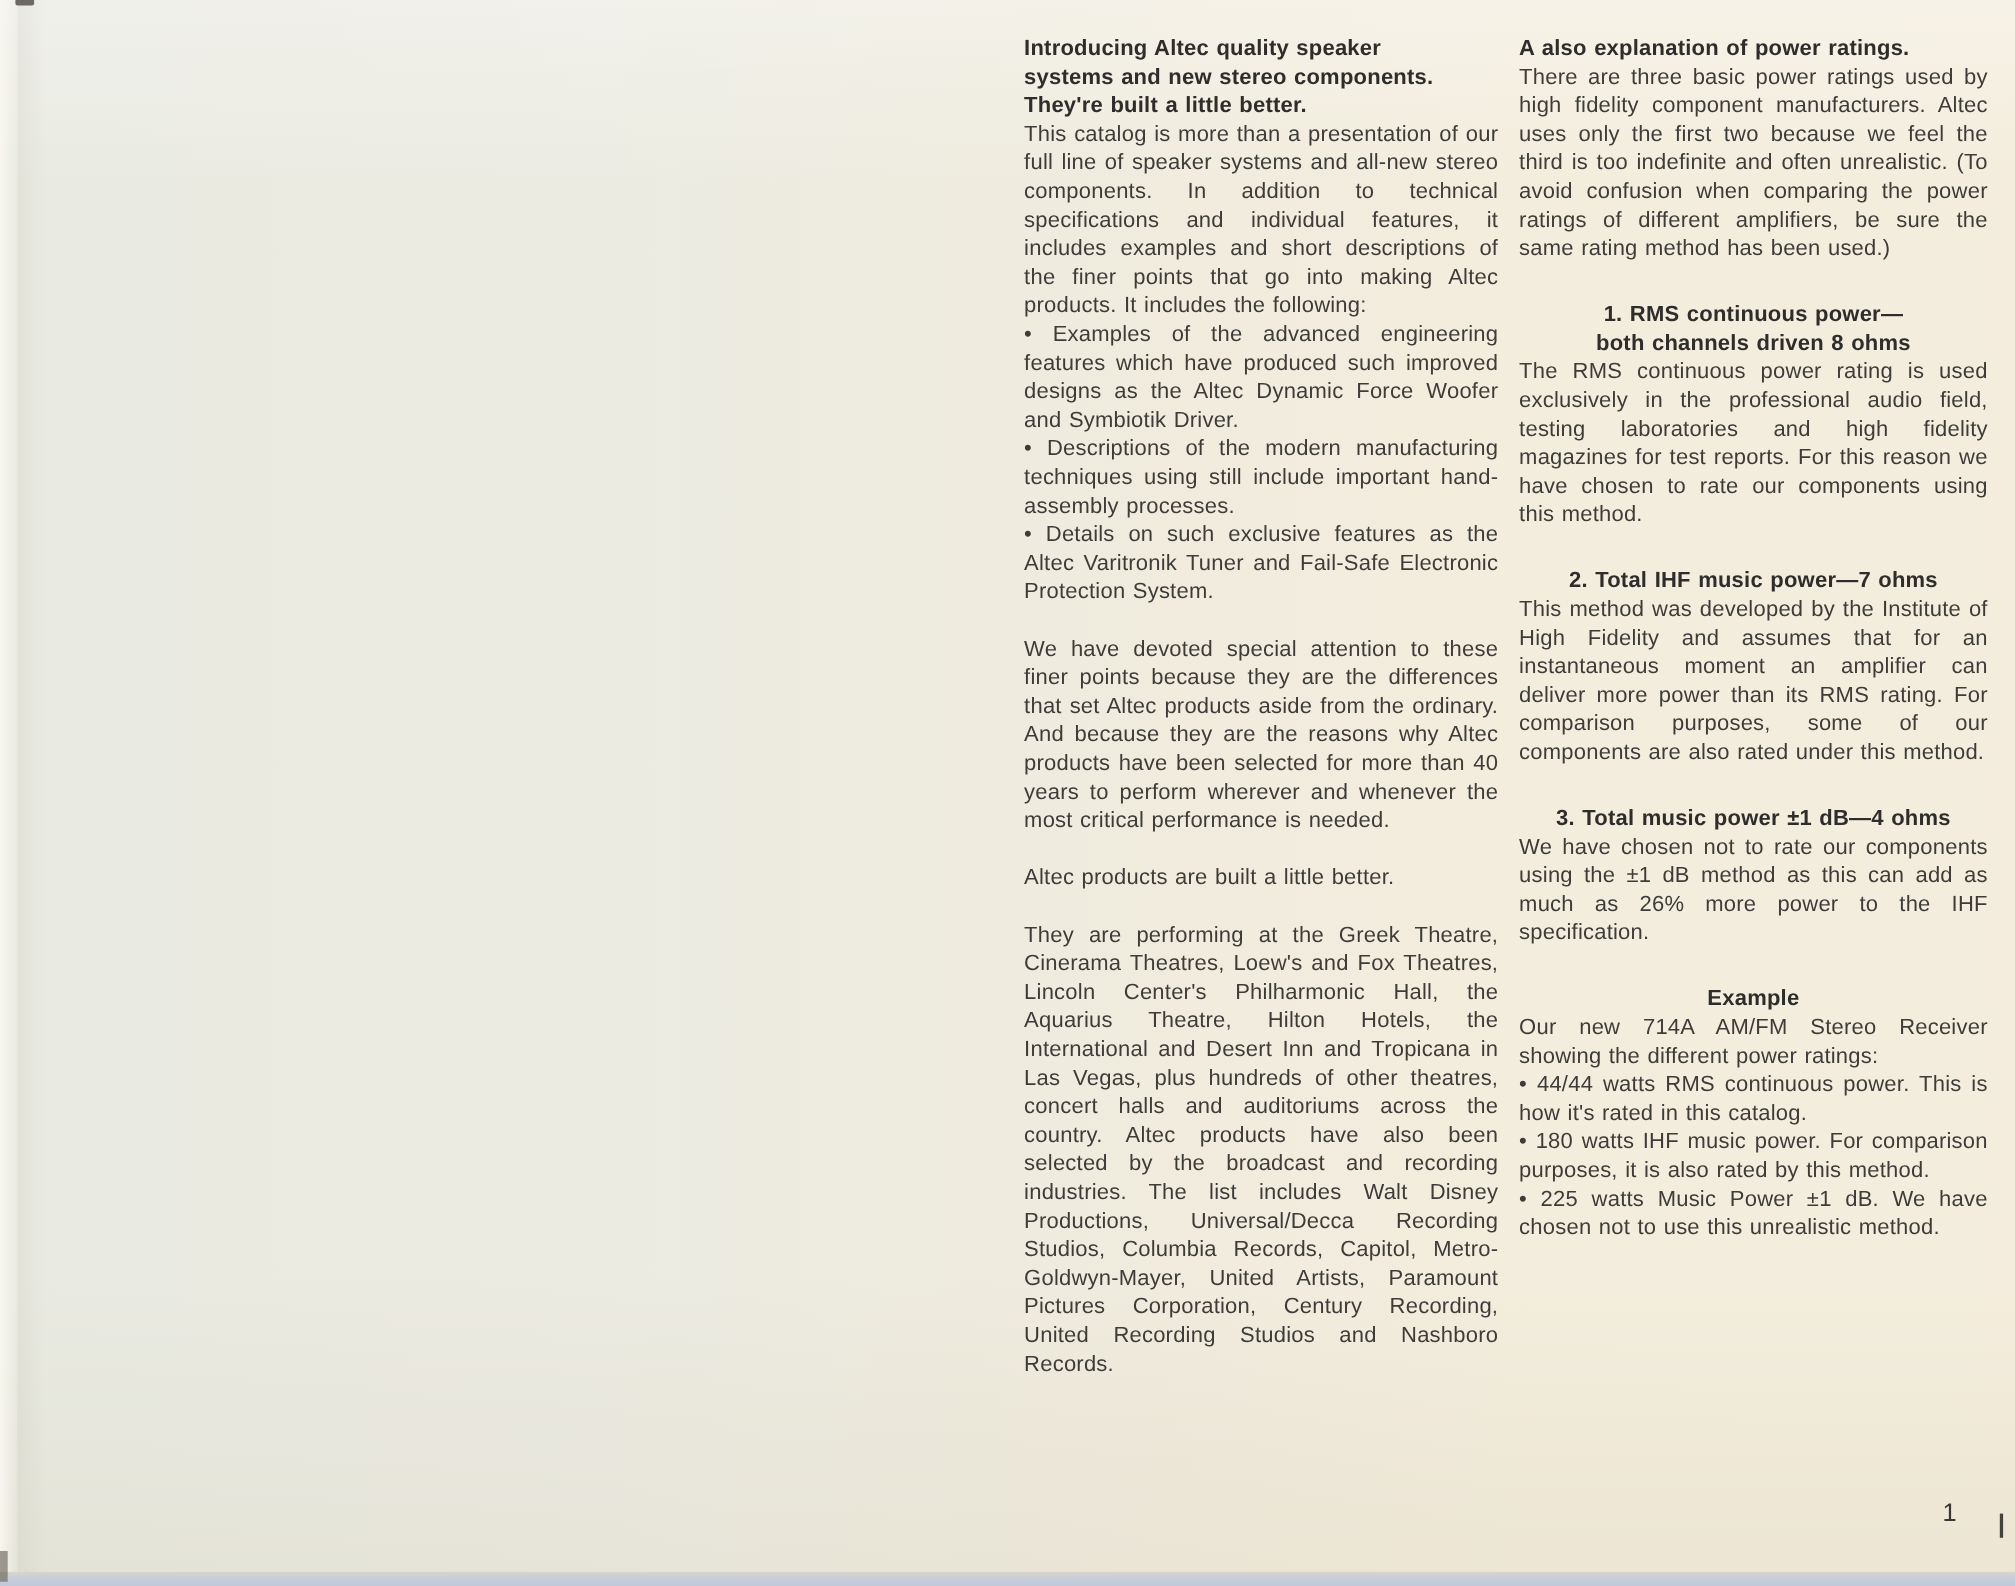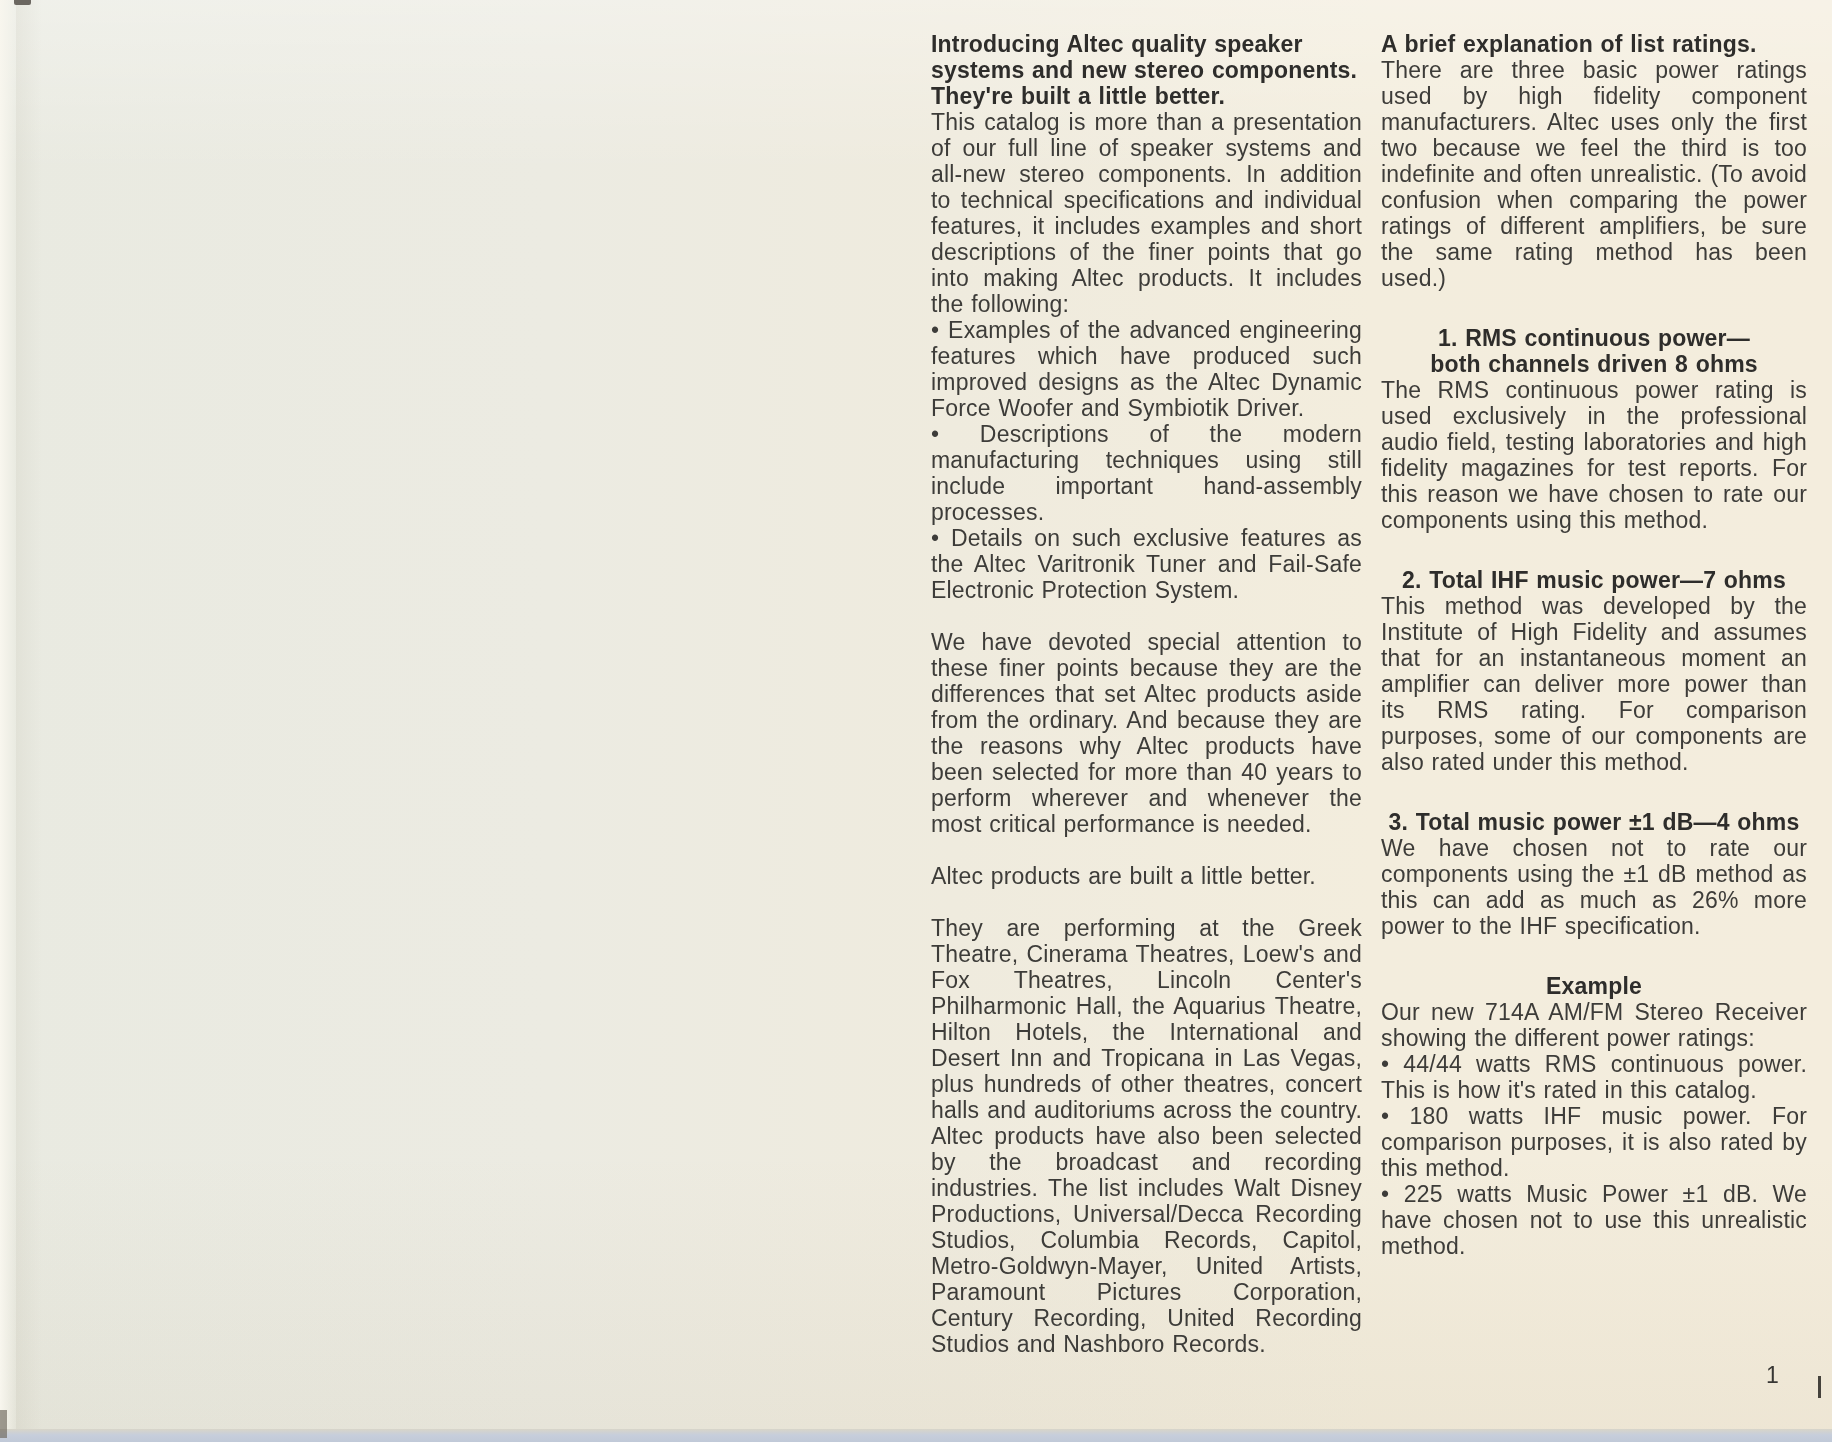--- a/index.html
+++ b/index.html
@@ -41,21 +41,21 @@
   }
   .bottom-left-spot {
     position: absolute; left: 0; bottom: 4px; width: 7px; height: 28px;
     background: #6b665a; opacity: 0.65;
   }
   
   .col {
     position: absolute;
     top: 31px;
     color: #3d3c39;
-    font-size: 23px;
+    font-size: 20px;
     line-height: 26px;
     letter-spacing: 0.2px;
     word-spacing: 1px;
   }
   .col-1 { left: 931px;  width: 431px; }
   .col-2 { left: 1381px; width: 426px; }
 
   .block { margin: 0; }
   .title {
     font-weight: bold;
@@ -100,21 +100,21 @@
 They're built a little better.</div>
       <div class="block para">This catalog is more than a presentation of our full line of speaker systems and all-new stereo components. In addition to technical specifications and individual features, it includes examples and short descriptions of the finer points that go into making Altec products. It includes the following:</div>
       <div class="block bullet">• Examples of the advanced engineering features which have produced such improved designs as the Altec Dynamic Force Woofer and Symbiotik Driver.</div>
       <div class="block bullet">• Descriptions of the modern manufacturing techniques using still include important hand-assembly processes.</div>
       <div class="block bullet">• Details on such exclusive features as the Altec Varitronik Tuner and Fail-Safe Electronic Protection System.</div>
       <div class="block para-gap">We have devoted special attention to these finer points because they are the differences that set Altec products aside from the ordinary. And because they are the reasons why Altec products have been selected for more than 40 years to perform wherever and whenever the most critical performance is needed.</div>
       <div class="block para-gap">Altec products are built a little better.</div>
       <div class="block para-gap">They are performing at the Greek Theatre, Cinerama Theatres, Loew's and Fox Theatres, Lincoln Center's Philharmonic Hall, the Aquarius Theatre, Hilton Hotels, the International and Desert Inn and Tropicana in Las Vegas, plus hundreds of other theatres, concert halls and auditoriums across the country. Altec products have also been selected by the broadcast and recording industries. The list includes Walt Disney Productions, Universal/Decca Recording Studios, Columbia Records, Capitol, Metro-Goldwyn-Mayer, United Artists, Paramount Pictures Corporation, Century Recording, United Recording Studios and Nashboro Records.</div>
     </div>
   <div class="col col-2">
-      <div class="block title">A brief explanation of list ratings.</div>
+      <div class="block title">A also explanation of power ratings.</div>
       <div class="block para">There are three basic power ratings used by high fidelity component manufacturers. Altec uses only the first two because we feel the third is too indefinite and often unrealistic. (To avoid confusion when comparing the power ratings of different amplifiers, be sure the same rating method has been used.)</div>
       <div class="block heading">1. RMS continuous power—
 both channels driven 8 ohms</div>
       <div class="block para">The RMS continuous power rating is used exclusively in the professional audio field, testing laboratories and high fidelity magazines for test reports. For this reason we have chosen to rate our components using this method.</div>
       <div class="block heading">2. Total IHF music power—7 ohms</div>
       <div class="block para">This method was developed by the Institute of High Fidelity and assumes that for an instantaneous moment an amplifier can deliver more power than its RMS rating. For comparison purposes, some of our components are also rated under this method.</div>
       <div class="block heading">3. Total music power ±1 dB—4 ohms</div>
       <div class="block para">We have chosen not to rate our components using the ±1 dB method as this can add as much as 26% more power to the IHF specification.</div>
       <div class="block heading">Example</div>
       <div class="block para">Our new 714A AM/FM Stereo Receiver showing the different power ratings:</div>

